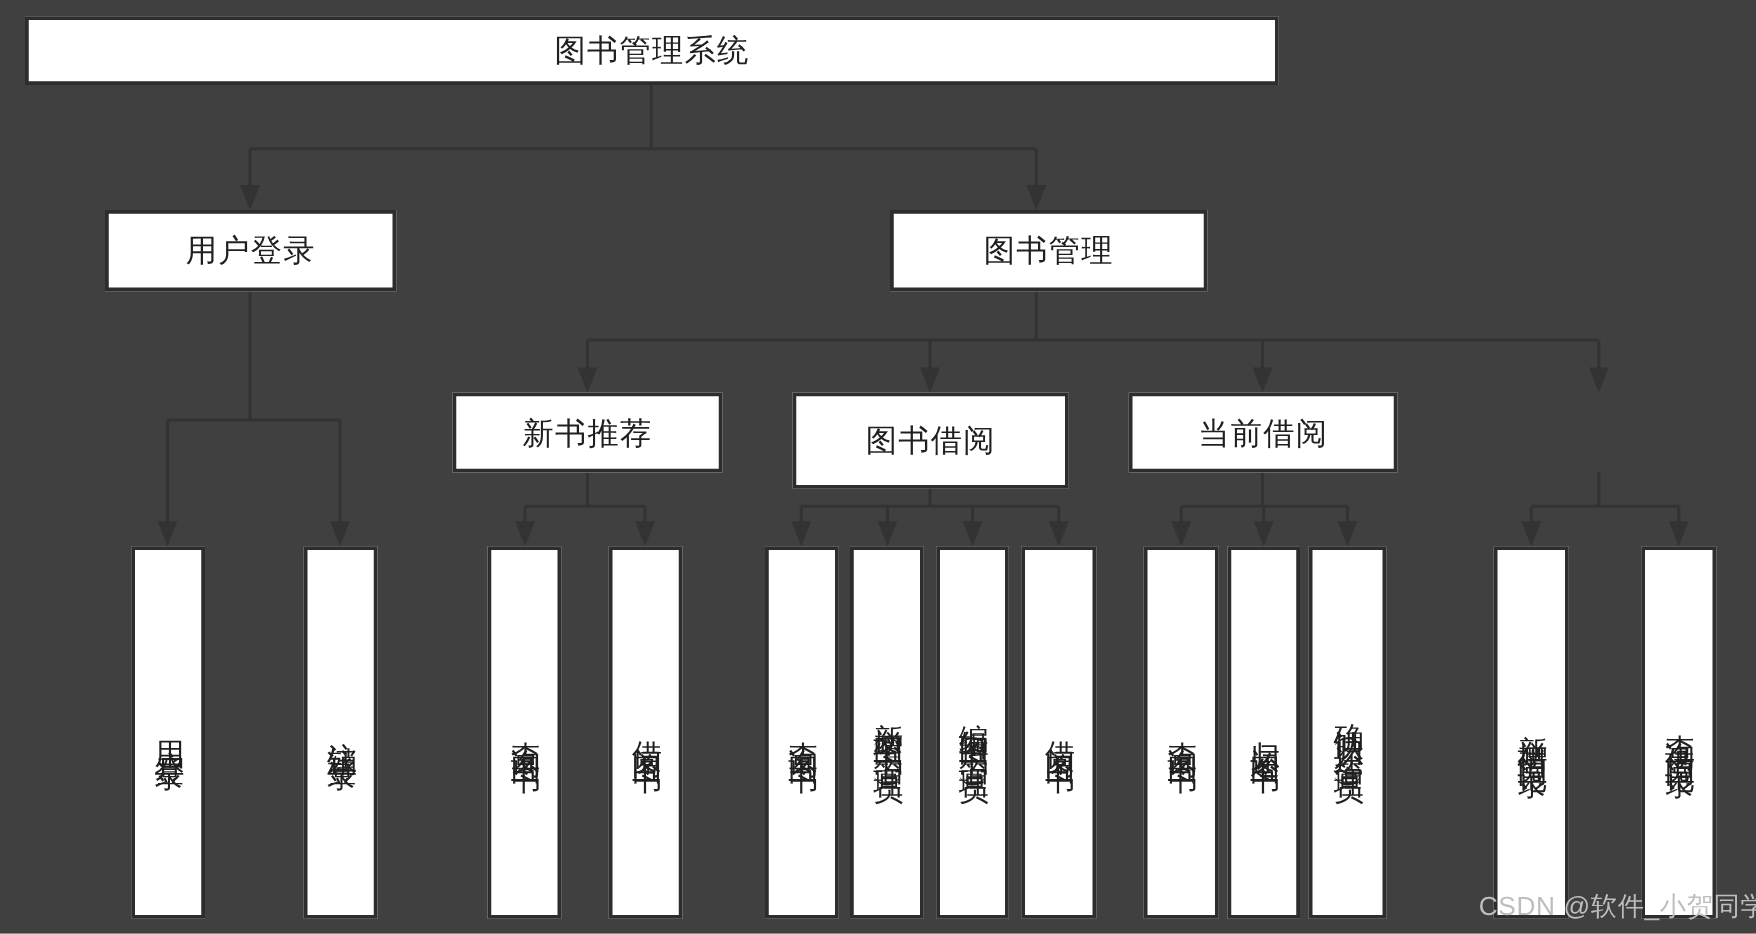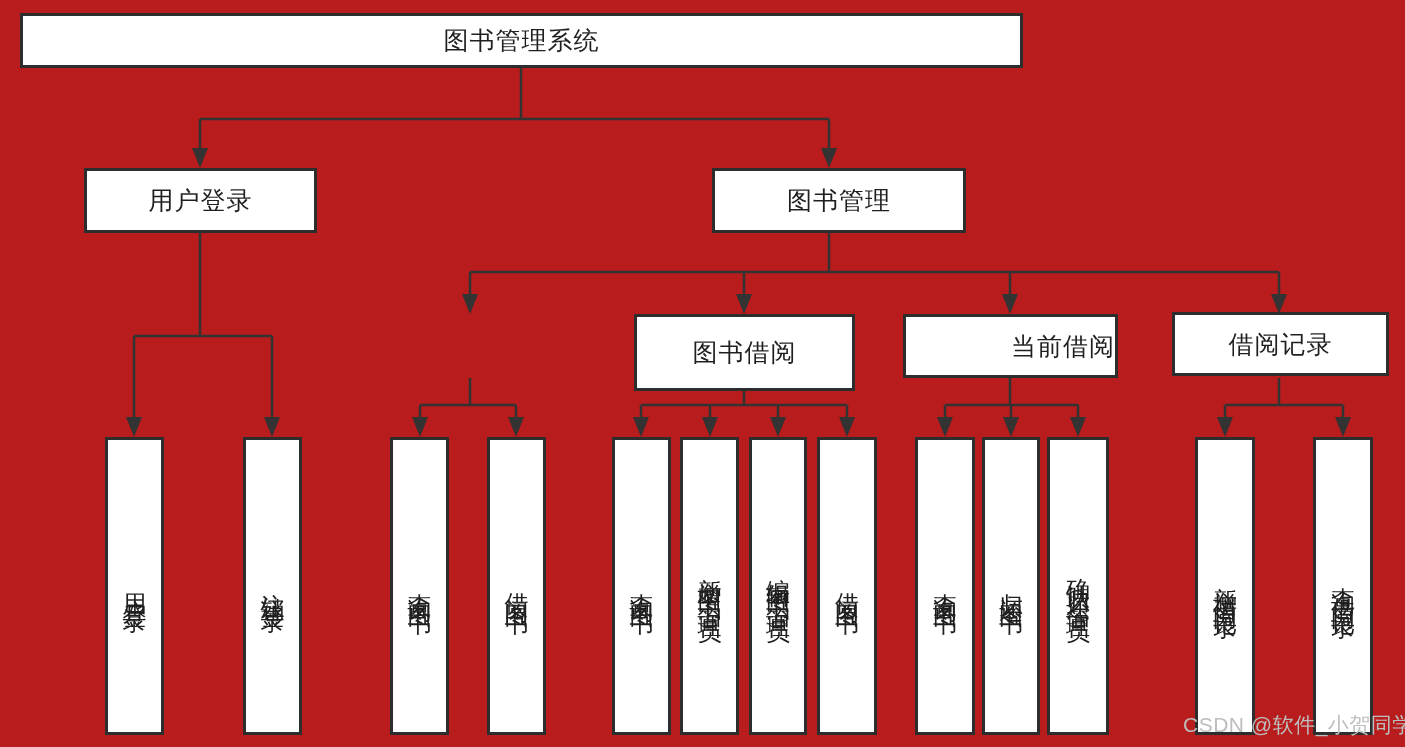--- a/index.html
+++ b/index.html
@@ -5,21 +5,21 @@
   html, body {
     margin: 0;
     padding: 0;
     background: #ffffff;
     font-family: "Liberation Sans", "DejaVu Sans", sans-serif;
   }
   #stage {
     position: relative;
     width: 1405px;
     height: 747px;
-    background: #b91c1c;
+    background: #404040;
     overflow: hidden;
   }
   #wires {
     position: absolute;
     left: 0; top: 0;
     width: 1405px;
     height: 747px;
     pointer-events: none;
   }
   .node {
@@ -110,28 +110,28 @@
     <span>图书管理系统</span>
   </div>
 
   <div class="node h-node" style="left:84px; top:168px; width:233px; height:65px;">
     <span>用户登录</span>
   </div>
   <div class="node h-node" style="left:712px; top:168px; width:254px; height:65px;">
     <span>图书管理</span>
   </div>
 
+  <div class="node h-node" style="left:362px; top:314px; width:216px; height:64px;">
+    <span>新书推荐</span>
+  </div>
   <div class="node h-node" style="left:634px; top:314px; width:221px; height:77px;">
     <span>图书借阅</span>
   </div>
-  <div class="node h-node" style="left:903px; top:314px; width:215px; height:64px;justify-content:flex-end;">
+  <div class="node h-node" style="left:903px; top:314px; width:215px; height:64px;">
     <span>当前借阅</span>
-  </div>
-  <div class="node h-node" style="left:1172px; top:312px; width:217px; height:64px;">
-    <span>借阅记录</span>
   </div>
 
   <div class="node v-node" style="left:105px; top:437px; width:59px; height:298px;">
     <span class="vtext">用户登录</span>
   </div>
   <div class="node v-node" style="left:243px; top:437px; width:59px; height:298px;">
     <span class="vtext">注销登录</span>
   </div>
 
   <div class="node v-node" style="left:390px; top:437px; width:59px; height:298px;">

